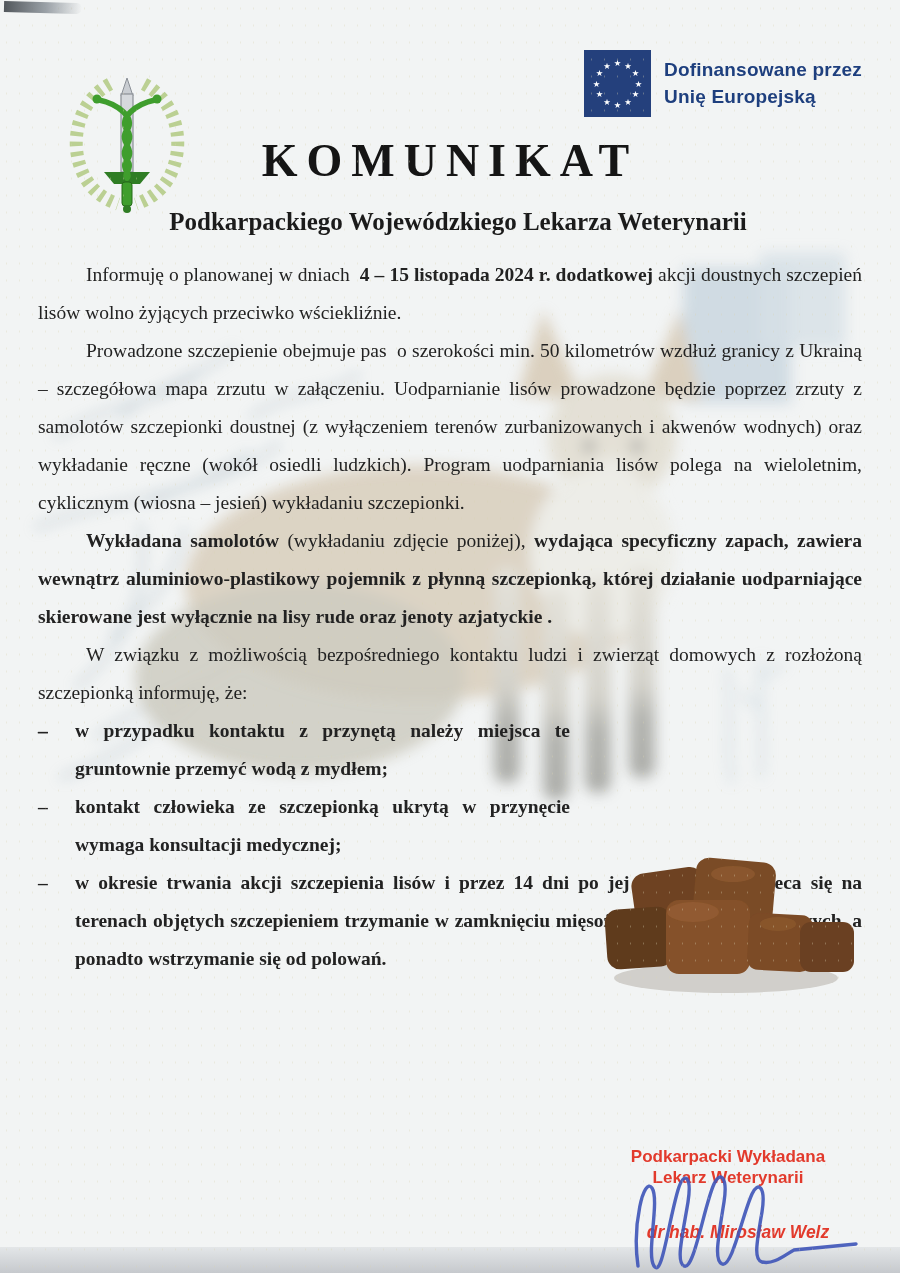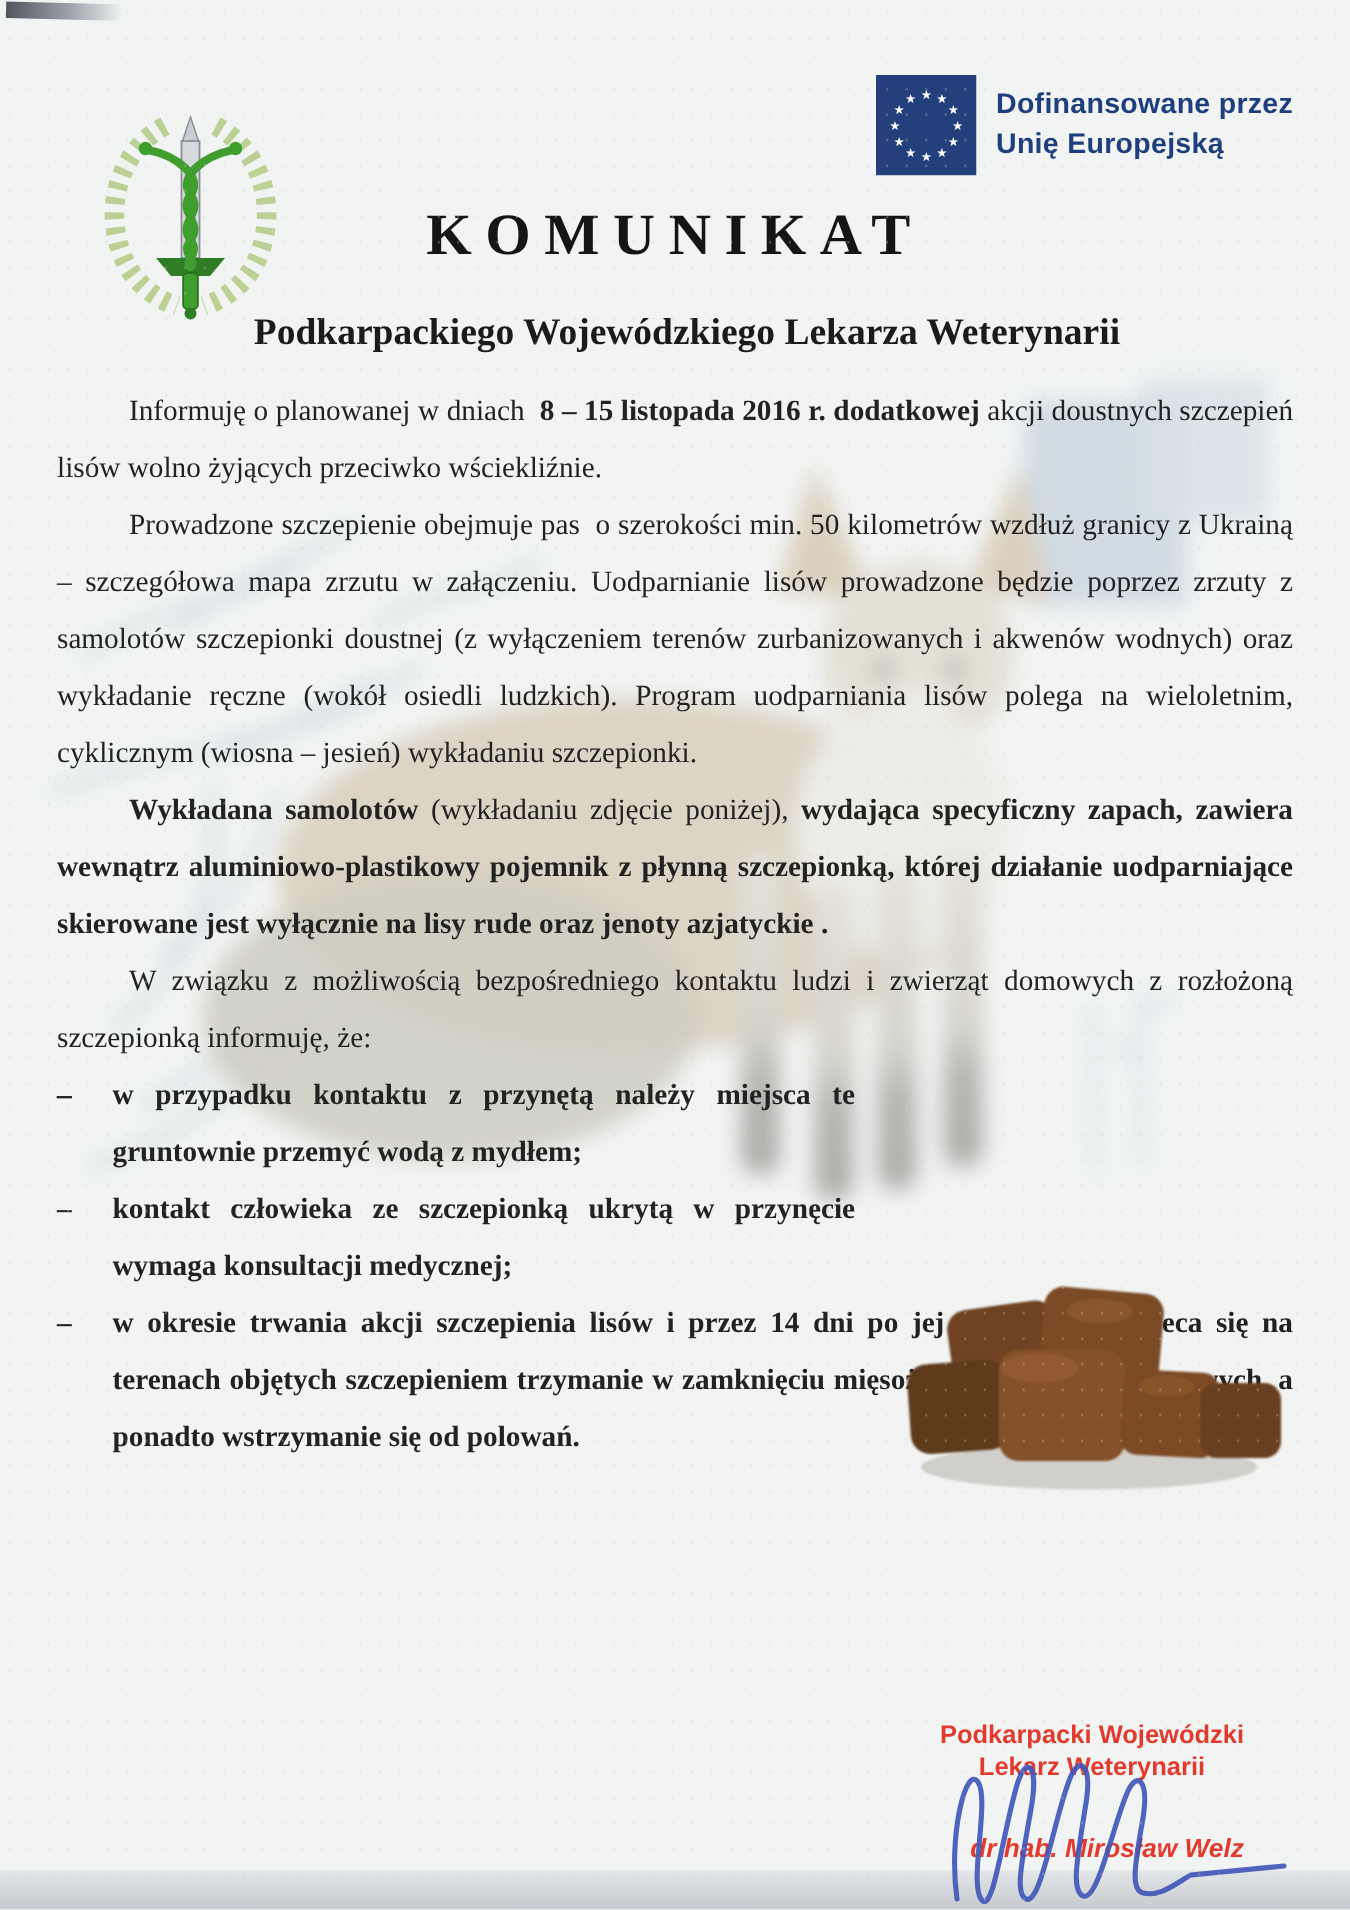--- a/index.html
+++ b/index.html
@@ -30,21 +30,21 @@
   
   .logo { position:absolute; left:66px; top:74px; width:122px; height:142px; z-index:1; }
   .eu { position:absolute; left:584px; top:50px; display:flex; align-items:flex-start; gap:13px; z-index:1; }
   .eu-flag { width:67px; height:67px; display:block; }
   .eu-text {
     font-family:"Liberation Sans","DejaVu Sans",sans-serif; font-weight:bold;
     color:#1e3f7e; font-size:19px; line-height:27px; padding-top:6px; letter-spacing:.2px;
   }
   .title {
     position:absolute; left:0; top:134px; width:100%; text-align:center; z-index:1;
-    font-size:39px; font-weight:bold; letter-spacing:9px; color:#151515;
+    font-size:46px; font-weight:bold; letter-spacing:9px; color:#151515;
   }
   .subtitle {
     position:absolute; left:0; top:208px; width:100%; text-align:center; z-index:1;
     font-size:25px; font-weight:bold; color:#1b1b1b;padding-left:16px;
   }
 
   
   .doc-body {
     position:relative; padding:256px 38px 0 38px;
     font-size:19.5px; line-height:38px; color:#222; text-align:justify;
@@ -163,21 +163,21 @@
     <div class="eu-text">
       <div>Dofinansowane przez</div>
       <div>Unię Europejską</div>
     </div>
   </div>
 
   <div class="title">KOMUNIKAT</div>
   <div class="subtitle">Podkarpackiego Wojewódzkiego Lekarza Weterynarii</div>
 
   <div class="content doc-body">
-    <p><span>Informuję o planowanej w dniach &nbsp;</span><span class="b">8 – 15 listopada 2016 r. dodatkowej</span><span> akcji doustnych szczepień lisów wolno żyjących przeciwko wściekliźnie.</span></p>
+    <p><span>Informuję o planowanej w dniach &nbsp;</span><span class="b">4 – 15 listopada 2024 r. dodatkowej</span><span> akcji doustnych szczepień lisów wolno żyjących przeciwko wściekliźnie.</span></p>
     <p>Prowadzone szczepienie obejmuje pas &nbsp;o szerokości min. 50 kilometrów wzdłuż granicy z Ukrainą – szczegółowa mapa zrzutu w załączeniu. Uodparnianie lisów prowadzone będzie poprzez zrzuty z samolotów szczepionki doustnej (z wyłączeniem terenów zurbanizowanych i&nbsp;akwenów wodnych) oraz wykładanie ręczne (wokół osiedli ludzkich). Program uodparniania lisów polega na wieloletnim, cyklicznym (wiosna – jesień) wykładaniu szczepionki.</p>
     <p><span class="b">Wykładana samolotów</span><span> (wykładaniu zdjęcie poniżej), </span><span class="b">wydająca specyficzny zapach, zawiera wewnątrz aluminiowo-plastikowy pojemnik z płynną szczepionką, której działanie uodparniające skierowane jest wyłącznie na lisy rude oraz jenoty azjatyckie .</span></p>
     <p>W związku z możliwością bezpośredniego kontaktu ludzi i&nbsp;zwierząt domowych z rozłożoną szczepionką informuję, że:</p>
     <ul class="points">
       <li><span class="dash">–</span></li>
       <li class="narrow"><span class="dash">–</span><span>w przypadku kontaktu z przynętą należy miejsca te gruntownie przemyć wodą z mydłem;</span></li>
       <li class="narrow"><span class="dash">–</span><span>kontakt człowieka ze szczepionką ukrytą w&nbsp;przynęcie wymaga konsultacji medycznej;</span></li>
       <li><span class="dash">–</span><span>w okresie trwania akcji szczepienia lisów i przez 14&nbsp;dni po jej zakończeniu zaleca się na terenach objętych szczepieniem trzymanie w&nbsp;zamknięciu mięsożernych zwierząt domowych, a ponadto wstrzymanie się od polowań.</span></li>
     </ul>
   </div>
@@ -197,21 +197,21 @@
       <rect x="150" y="60" width="64" height="57" rx="11" fill="#7c4b27" transform="rotate(3 182 88)"></rect>
       <rect x="202" y="68" width="54" height="50" rx="11" fill="#6b4021"></rect>
       <ellipse cx="95" cy="58" rx="26" ry="10" fill="#9a6336" opacity="0.55"></ellipse>
       <ellipse cx="135" cy="20" rx="22" ry="8" fill="#9a6336" opacity="0.5"></ellipse>
       <ellipse cx="180" cy="70" rx="18" ry="7" fill="#94602f" opacity="0.5"></ellipse>
     </g>
   </svg>
 
   <div class="sig-block">
     <div class="stamp">
-      <div>Podkarpacki Wojewódzki</div>
+      <div>Podkarpacki Wykładana</div>
       <div>Lekarz Weterynarii</div>
     </div>
     <div class="stamp-name">dr hab. Mirosław Welz</div>
     <svg class="sig-svg" viewBox="0 0 250 130" aria-hidden="true">
       <path d="M14,112 C8,70 20,22 28,34 C36,46 22,100 30,112 C38,124 44,70 54,36 C60,16 68,22 64,48 C58,84 52,108 60,112 C70,117 80,52 90,30 C96,17 104,22 100,48 C94,86 90,106 98,110 C108,114 118,62 128,40 C134,27 142,32 138,58 C132,92 130,106 138,108 C150,111 162,100 170,96 L232,90" fill="none" stroke="#4157b8" stroke-width="3.4" stroke-linecap="round" opacity="0.92"></path>
     </svg>
   </div>
 
 </div>
 

